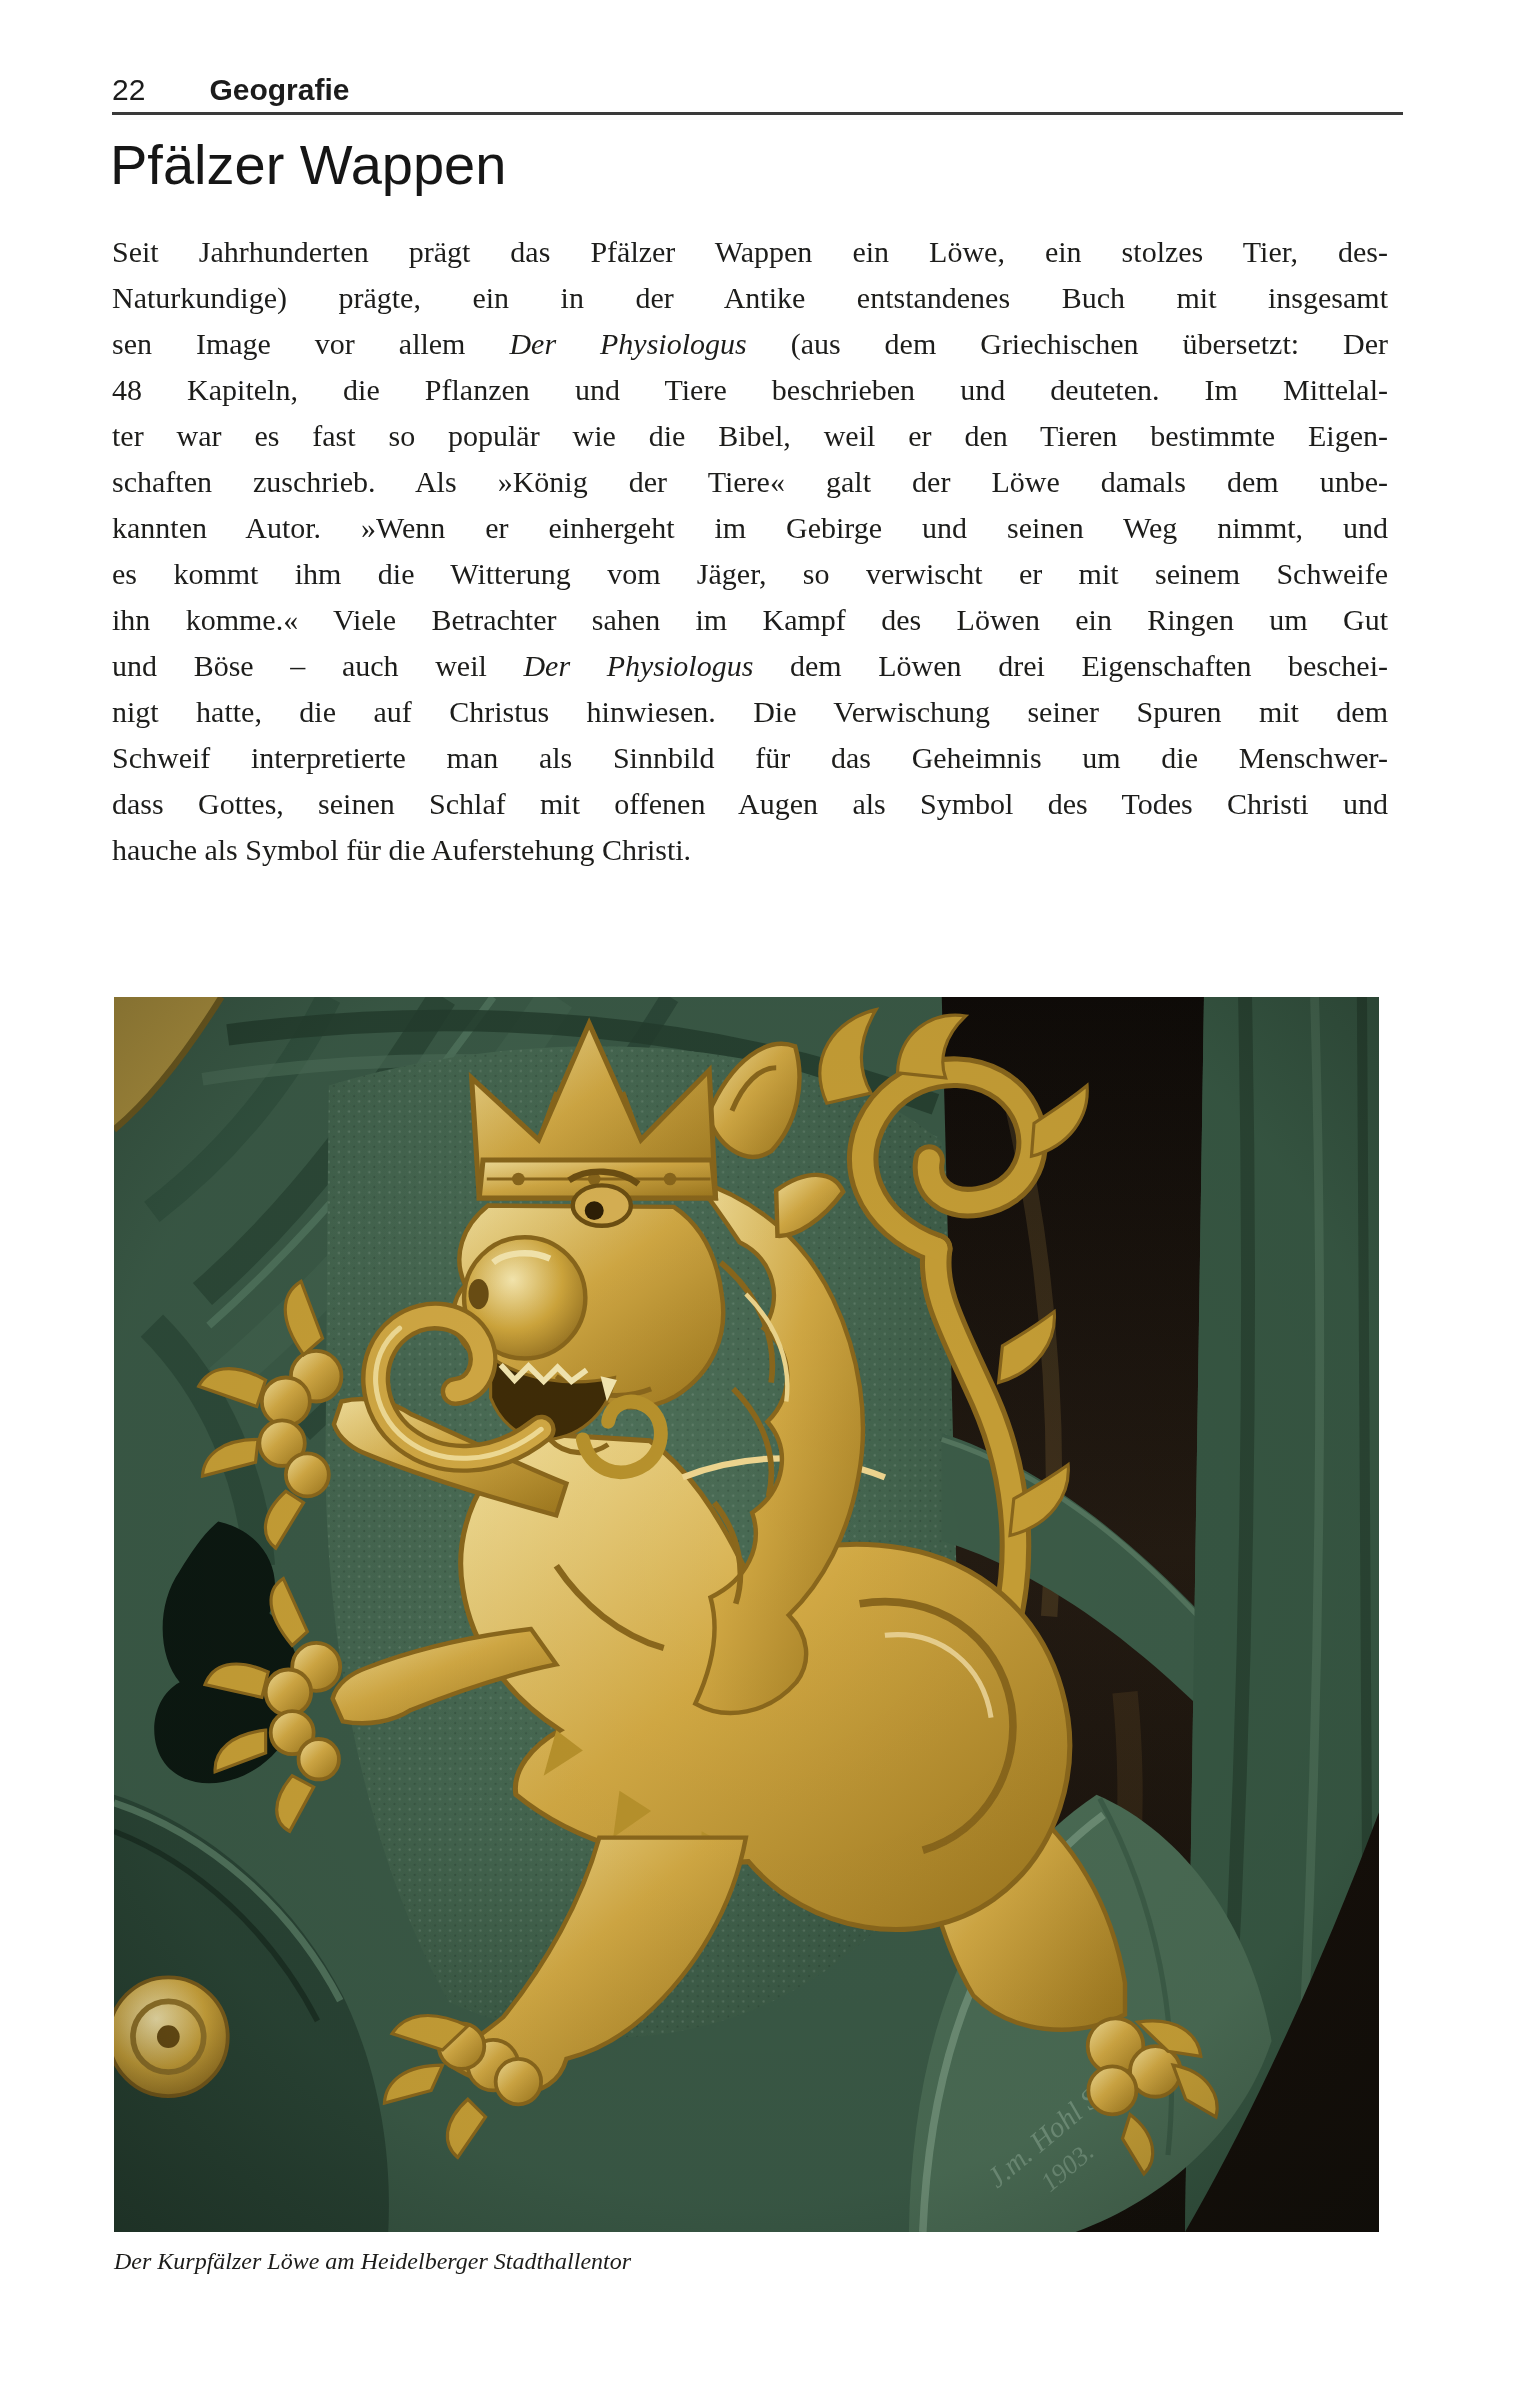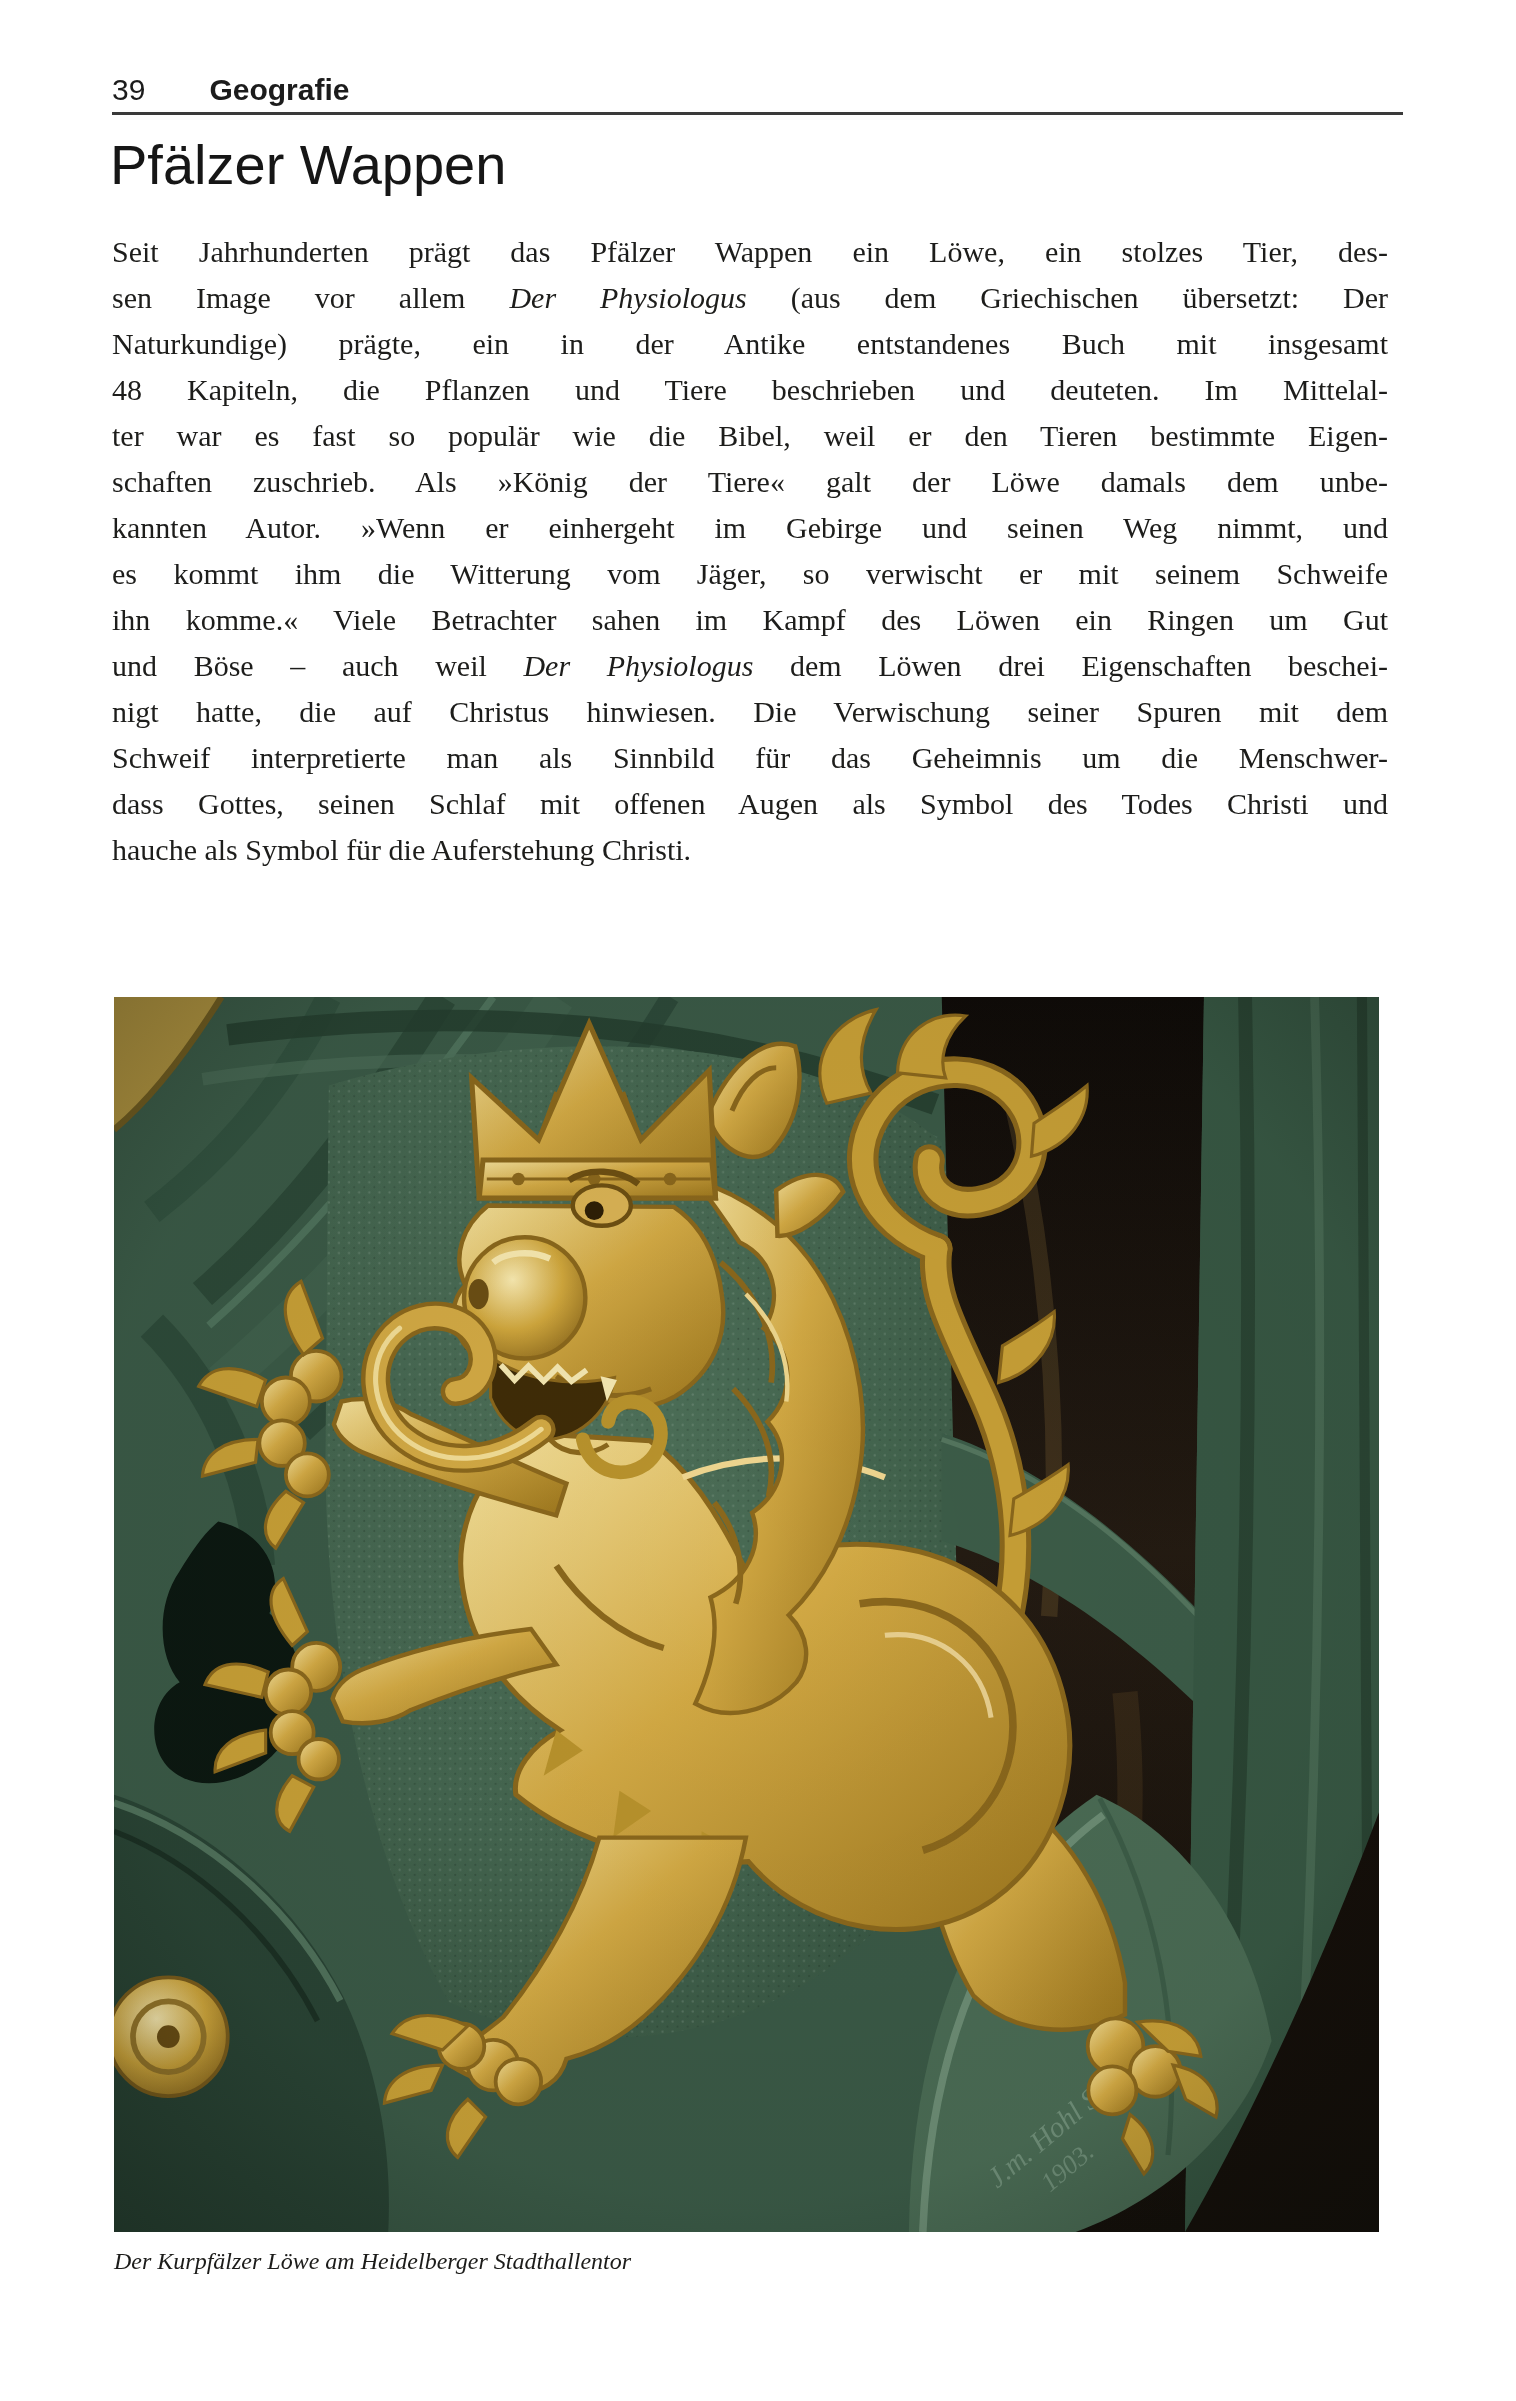--- a/index.html
+++ b/index.html
@@ -36,31 +36,31 @@
   .sig-text{
     font-family:"Liberation Serif",serif;font-style:italic;
   }
 </style>
 </head>
 <body>
 
 <div class="page">
 
   <div class="hdr">
-    <span class="num">39</span>
+    <span class="num">22</span>
     <span class="sec">Geografie</span>
   </div>
   <div class="rule"></div>
 
   <div class="title">Pfälzer Wappen</div>
 
   <div class="bodytext">
       <div class="bodyline"><span>Seit Jahrhunderten prägt das Pfälzer Wappen ein Löwe, ein stolzes Tier, des-</span></div>
+      <div class="bodyline"><span>Naturkundige) prägte, ein in der Antike entstandenes Buch mit insgesamt</span></div>
       <div class="bodyline"><span>sen Image vor allem </span><em>Der Physiologus</em><span> (aus dem Griechischen übersetzt: Der</span></div>
-      <div class="bodyline"><span>Naturkundige) prägte, ein in der Antike entstandenes Buch mit insgesamt</span></div>
       <div class="bodyline"><span>48 Kapiteln, die Pflanzen und Tiere beschrieben und deuteten. Im Mittelal-</span></div>
       <div class="bodyline"><span>ter war es fast so populär wie die Bibel, weil er den Tieren bestimmte Eigen-</span></div>
       <div class="bodyline"><span>schaften zuschrieb. Als »König der Tiere« galt der Löwe damals dem unbe-</span></div>
       <div class="bodyline"><span>kannten Autor. »Wenn er einhergeht im Gebirge und seinen Weg nimmt, und</span></div>
       <div class="bodyline"><span>es kommt ihm die Witterung vom Jäger, so verwischt er mit seinem Schweife</span></div>
       <div class="bodyline"><span>ihn komme.« Viele Betrachter sahen im Kampf des Löwen ein Ringen um Gut</span></div>
       <div class="bodyline"><span>und Böse – auch weil </span><em>Der Physiologus</em><span> dem Löwen drei Eigenschaften beschei-</span></div>
       <div class="bodyline"><span>nigt hatte, die auf Christus hinwiesen. Die Verwischung seiner Spuren mit dem</span></div>
       <div class="bodyline"><span>Schweif interpretierte man als Sinnbild für das Geheimnis um die Menschwer-</span></div>
       <div class="bodyline"><span>dass Gottes, seinen Schlaf mit offenen Augen als Symbol des Todes Christi und</span></div>

